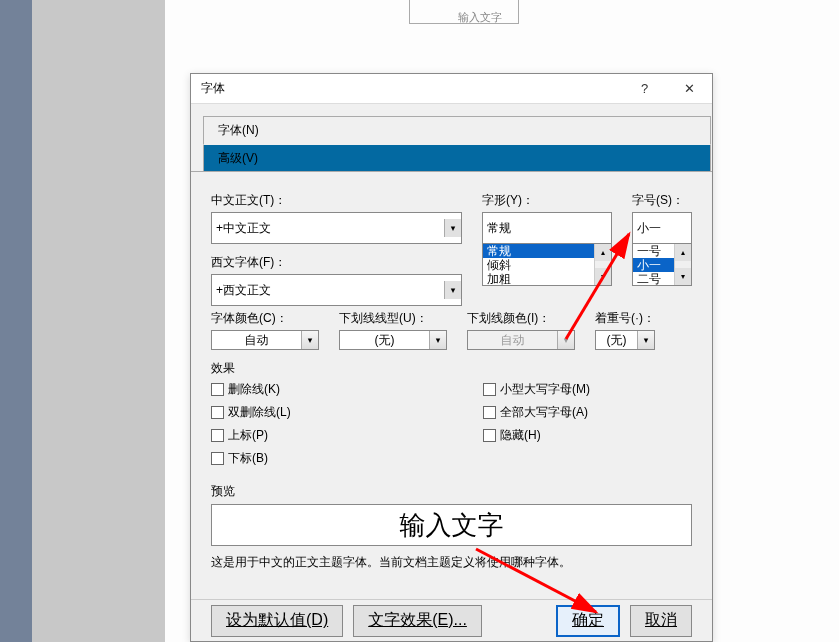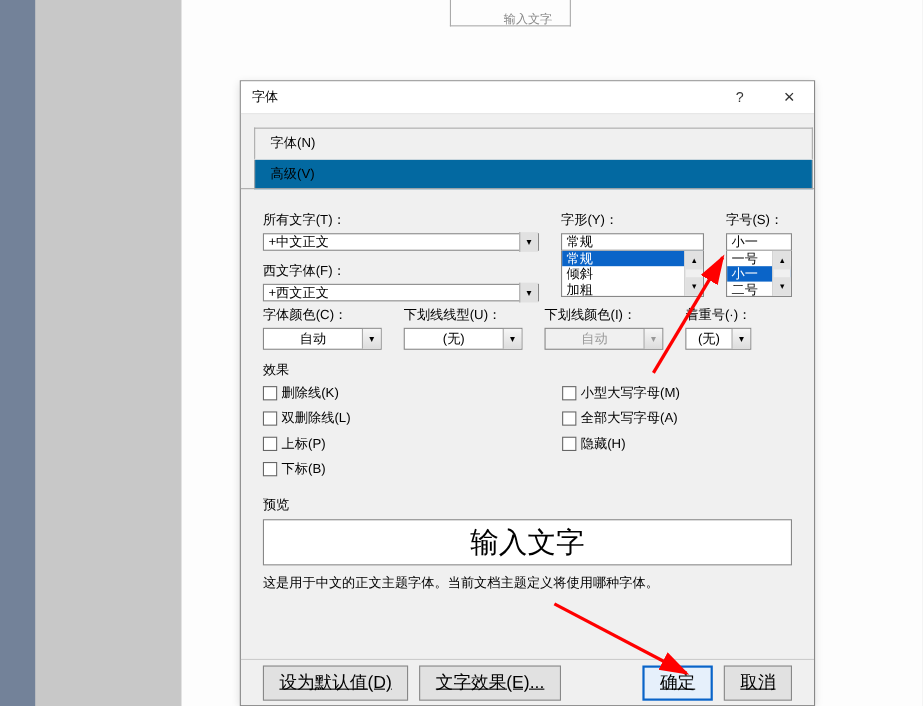--- a/index.html
+++ b/index.html
@@ -38,21 +38,20 @@
       font-size: 11px;
       color: #888;
     }
     .dialog {
       position: absolute;
       left: 190px; top: 73px;
       width: 523px; height: 569px;
       background: #f0f0f0;
       border: 1px solid #888;
       box-shadow: 0 2px 8px rgba(0,0,0,0.15);
-      margin-left: 28px;
     }
     .titlebar {
       height: 30px;
       display: flex;
       align-items: center;
       padding-left: 10px;
       background: #fff;
       border-bottom: 1px solid #ddd;
     }
     .titlebar-title { flex: 1; font-size: 12px; }
@@ -95,21 +94,21 @@
     .content {
       padding: 20px 20px 10px 20px;
     }
     .row { display: flex; gap: 20px; margin-bottom: 4px; }
     .col { display: flex; flex-direction: column; }
     .lbl { font-size: 12px; margin-bottom: 3px; }
     .combo {
       display: flex; align-items: center;
       border: 1px solid #888;
       background: #fff;
-      height: 16px;
+      height: 32px;
     }
     .combo-input {
       flex: 1; padding: 0 4px;
       font-size: 12px;
       border: none; outline: none;
       background: transparent;
     }
     .combo-btn {
       width: 17px; height: 18px;
       background: #e1e1e1;
@@ -210,21 +209,21 @@
   </div>
 
   <div class="tab-strip">
     <div class="tab active"><span>字体(N)</span></div>
     <div class="tab"><span>高级(V)</span></div>
   </div>
 
   <div class="content">
     <div class="row">
       <div class="col" style="width:252px">
-        <div class="lbl">所有文字(T)：</div>
+        <div class="lbl">中文正文(T)：</div>
         <div class="combo">
           <input class="combo-input" value="+中文正文" style="">
           <div class="combo-btn">▾</div>
         </div>
         <div class="lbl" style="margin-top:10px">西文字体(F)：</div>
         <div class="combo">
           <input class="combo-input" value="+西文正文" style="">
           <div class="combo-btn">▾</div>
         </div>
       </div>

